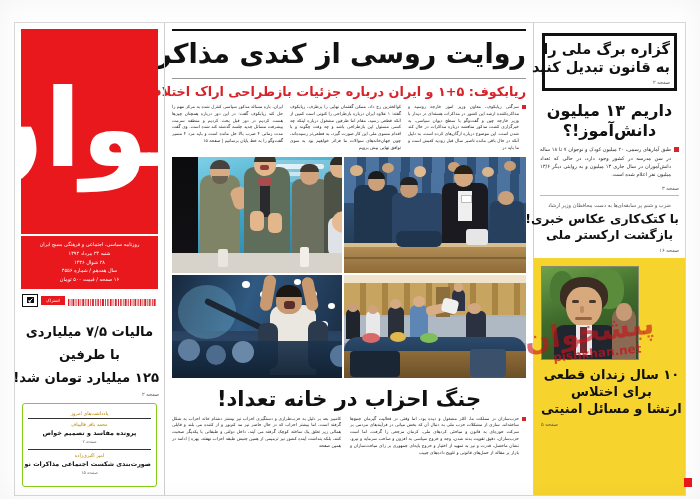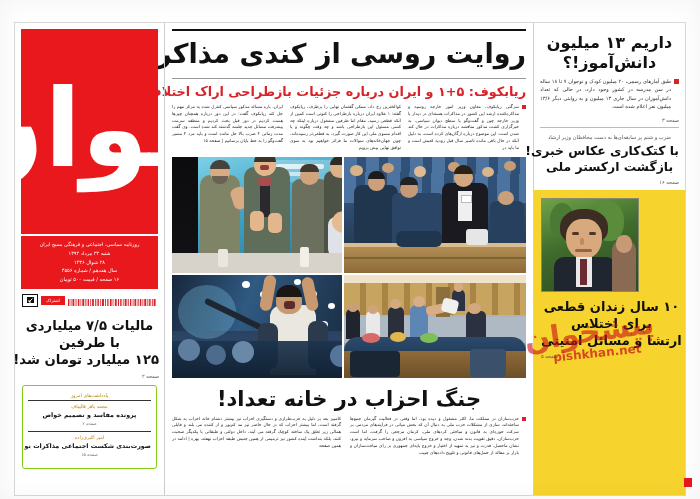--- a/index.html
+++ b/index.html
@@ -147,21 +147,21 @@
   .barbox svg{display:block;}
   .redlabel{
     background:#e8181c;color:#fff;font-size:4.4px;padding:2px 5px;white-space:nowrap;flex:0 0 auto;
   }
   .barcode{flex:1 1 auto;height:11px;overflow:hidden;}
 
   .head4{
     text-align:center;font-weight:bold;font-size:13.2px;line-height:1.3;
     letter-spacing:-.3px;margin:6px 0 2px 0;color:#111;
   }
-  .head4 span{display:block;white-space:nowrap;}
+  .head4 span{display:block;white-space:nowrap;margin-top:6px;}
 
   .box-list{
     border:1px solid #84cc16;border-radius:3px;margin:6px 2px 4px 2px;
     padding:7px 5px 6px 5px;
   }
   .bl-title{
     text-align:center;font-size:4.8px;color:#b8860b;direction:rtl;margin-bottom:2px;
   }
   .bl-line{border-top:1px solid #333;margin:2px 0 3px 0;}
   .bl-item{
@@ -191,20 +191,25 @@
   .sc i{position:absolute;display:block;}
 </style>
 </head>
 <body>
 
 <div class="page">
   <div class="sheet">
 
     <div class="col-left">
 
+      <div class="boxed-head">
+        <div class="l">گزاره برگ ملی را</div>
+        <div class="l">به قانون تبدیل کنید</div>
+        <div class="pgref">صفحه ۲</div>
+      </div>
 
       <div class="big-head">
         <span>داریم ۱۳ میلیون</span>
         <span>دانش‌آموز!؟</span>
       </div>
 
       <div class="lede">طبق آمارهای رسمی، ۲۰ میلیون کودک و نوجوان ۷ تا ۱۸ ساله در سن مدرسه در کشور وجود دارد، در حالی که تعداد دانش‌آموزان در سال جاری ۱۳ میلیون و به روایتی دیگر ۱۳/۶ میلیون نفر اعلام شده است.</div>
       <div class="pgref">صفحه ۳</div>
 
       <div class="rule"></div>

